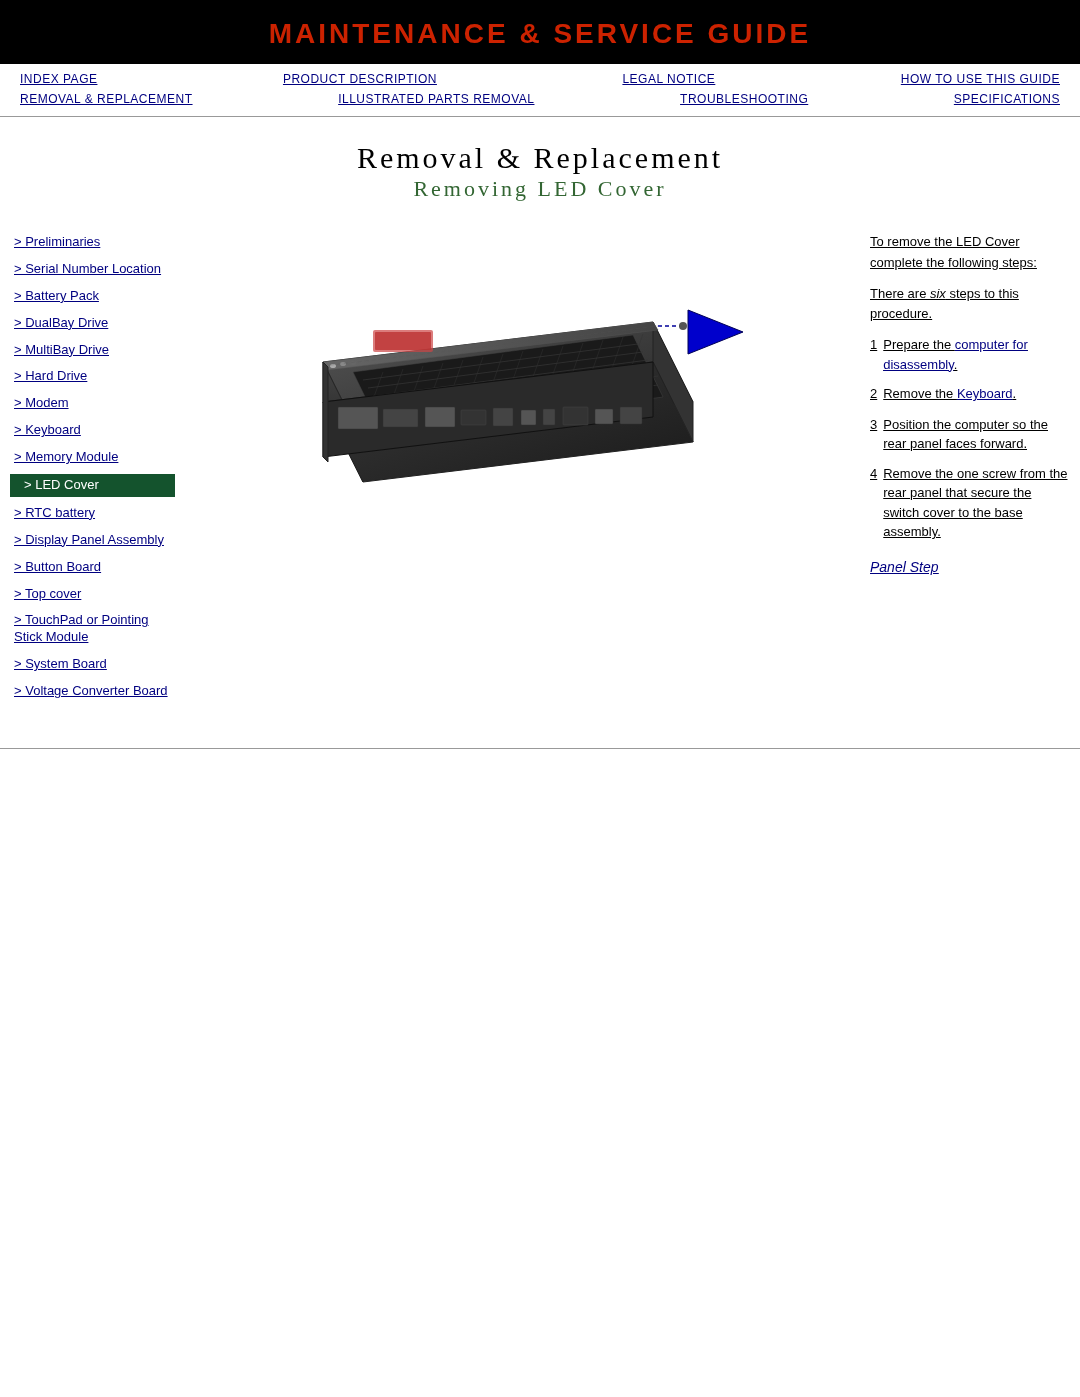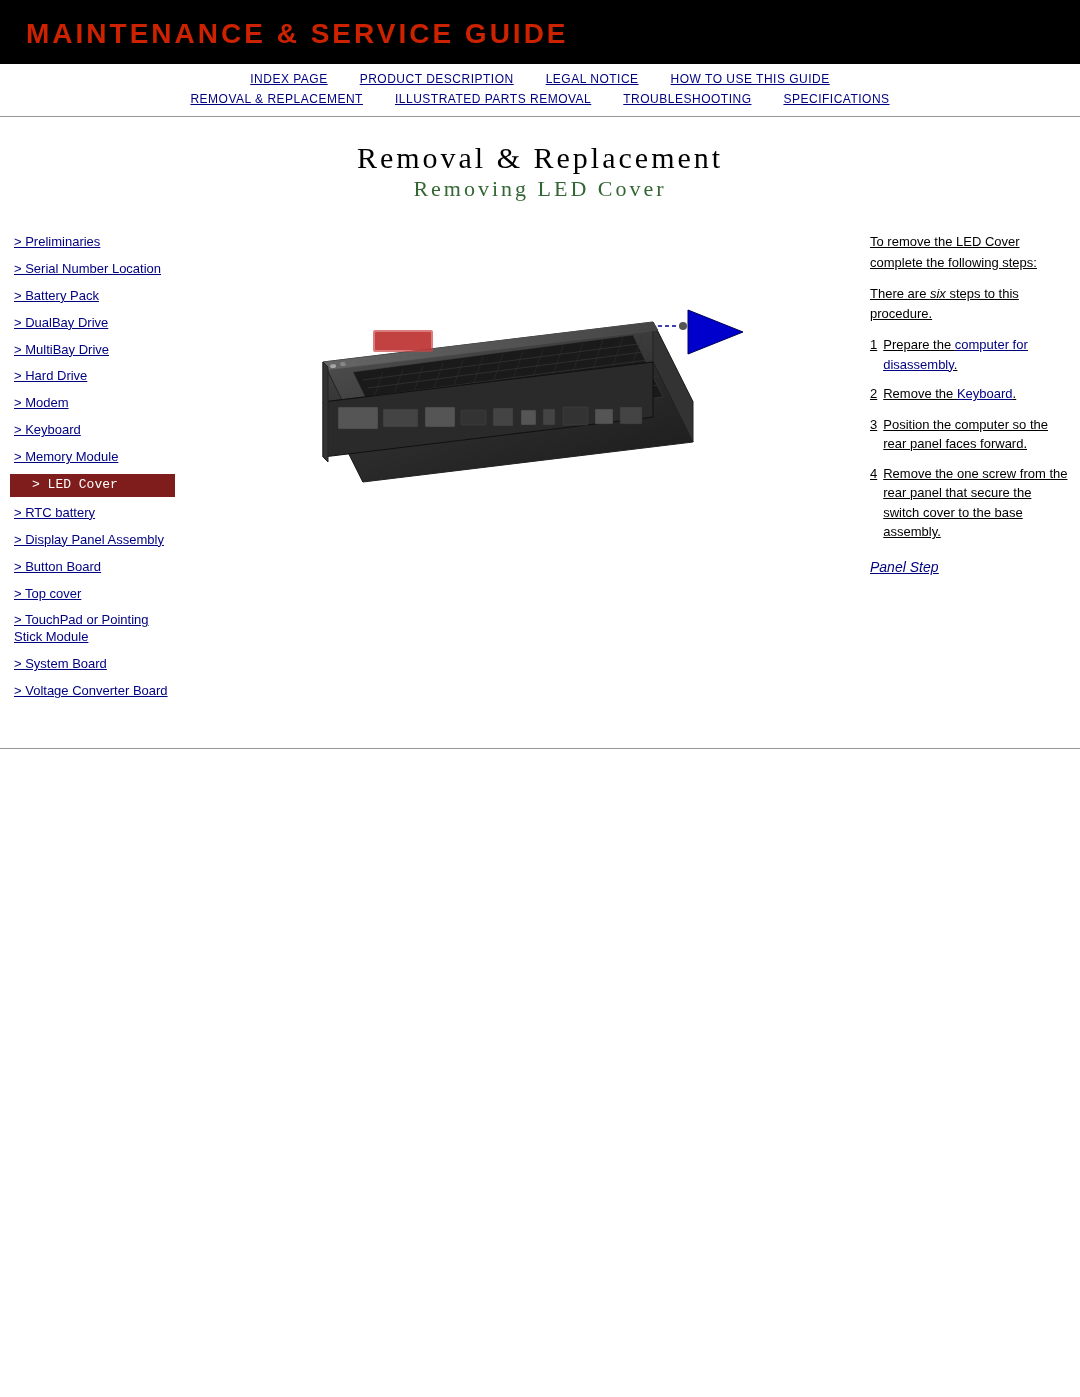--- a/index.html
+++ b/index.html
@@ -7,22 +7,22 @@
       background: #ffffff;
       font-family: Georgia, 'Times New Roman', serif;
       color: #000000;
       width: 1080px;
       min-height: 1397px;
     }
 
     
     .header {
       background: #000000;
-      text-align: left;
-      padding: 18px 26px 14px;
+      text-align: center;
+      padding: 18px 10px 14px;
     }
     .header-title {
       color: #cc2200;
       font-size: 28px;
       font-weight: bold;
       letter-spacing: 3px;
       font-family: Arial, sans-serif;
       text-transform: uppercase;
     }
     .header-subtitle {
@@ -34,21 +34,21 @@
       font-family: Georgia, serif;
     }
 
     
     .nav-bar {
       padding: 8px 20px 4px;
       border-bottom: 1px solid #999;
     }
     .nav-row {
       display: flex;
-      justify-content: center;
+      justify-content: space-between;
       margin-bottom: 6px;
       gap: 32px;
     }
     .nav-link {
       color: #000080;
       font-size: 12px;
       text-decoration: underline;
       cursor: pointer;
       font-family: Arial, sans-serif;
       letter-spacing: 0.5px;
@@ -91,25 +91,24 @@
     }
     .sidebar-link {
       display: block;
       color: #000080;
       text-decoration: underline;
       cursor: pointer;
       margin-bottom: 6px;
       padding: 2px 4px;
     }
     .sidebar-link.active {
-      background: #7f1d1d;
+      background: #14532d;
       color: #ffffff;
       text-decoration: none;
-      padding: 3px 22px;
-      font-family: Liberation Mono, monospace;
+      padding: 3px 14px;
     }
 
     
     .center-content {
       flex: 1;
       display: flex;
       justify-content: center;
       align-items: flex-start;
       padding: 0 10px;
     }

